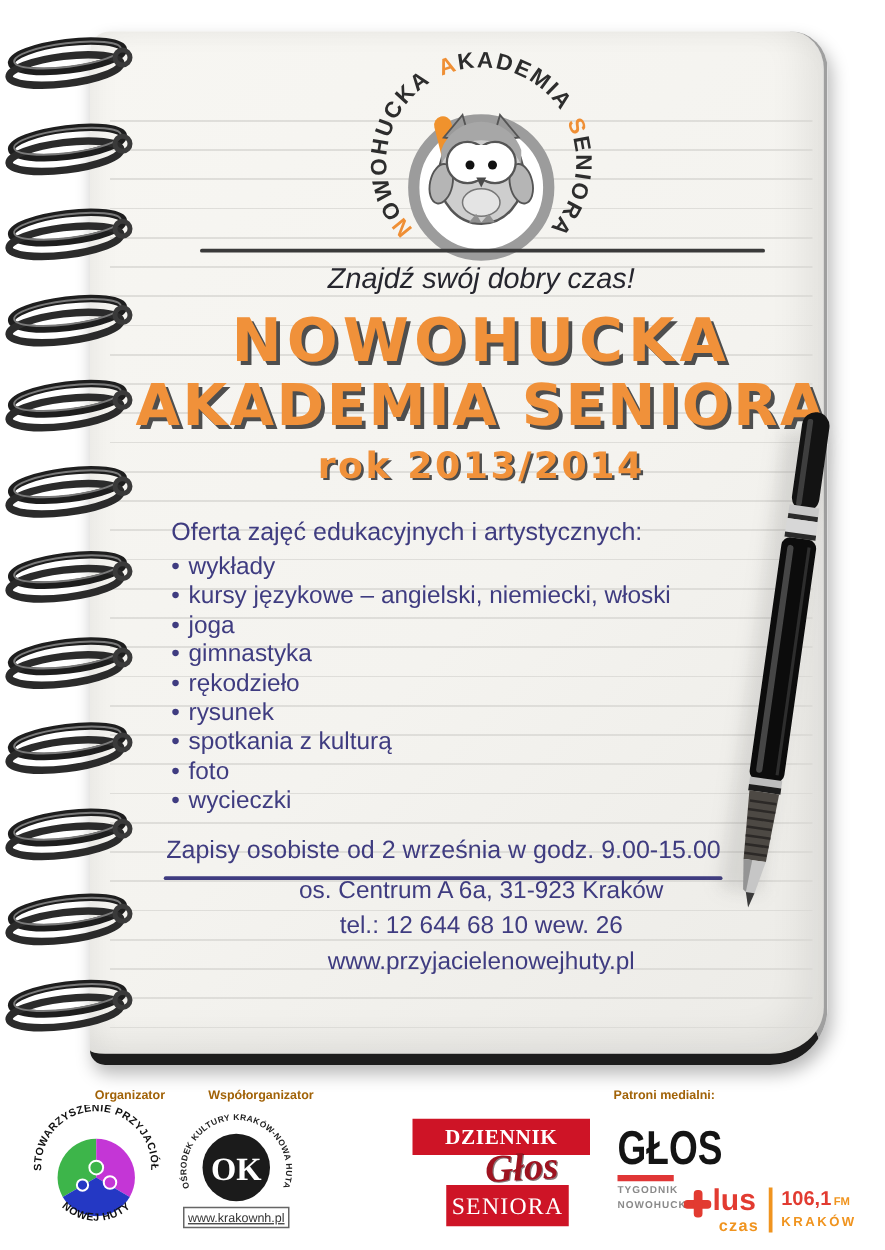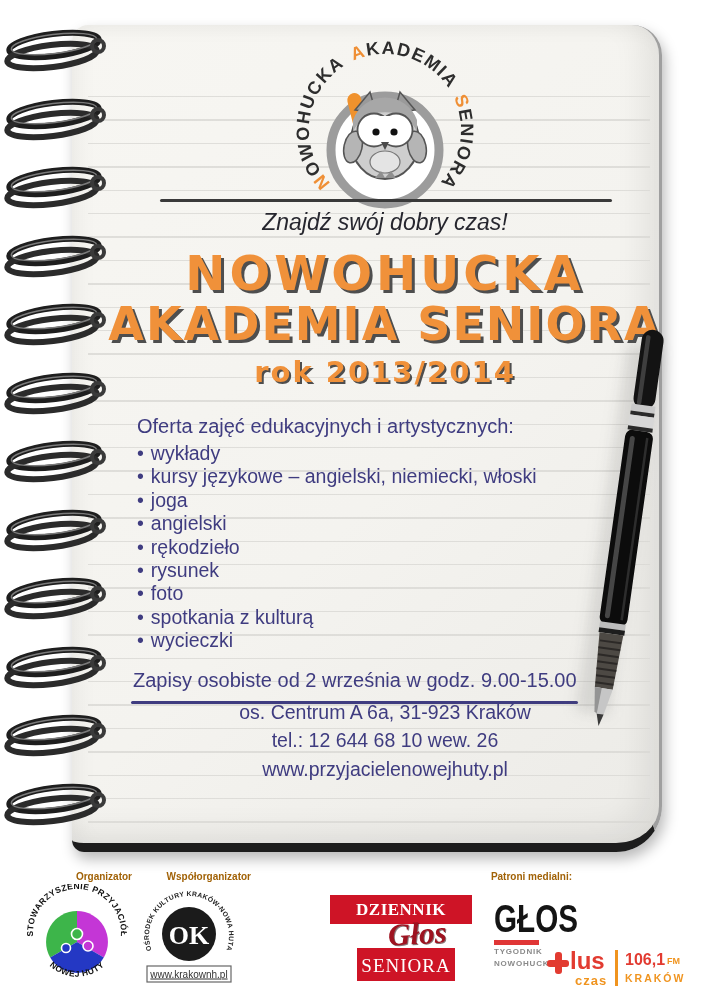--- a/index.html
+++ b/index.html
@@ -223,25 +223,25 @@
   <div class="title-line title-1">NOWOHUCKA</div>
   <div class="title-line title-2">AKADEMIA SENIORA</div>
   <div class="title-line title-3">rok 2013/2014</div>
 
   <div class="offer ink">
     <div class="offer-heading">Oferta zajęć edukacyjnych i artystycznych:</div>
     <div id="offer-items">
         <div class="offer-item"><span class="bullet">•</span><span>wykłady</span></div>
         <div class="offer-item"><span class="bullet">•</span><span>kursy językowe – angielski, niemiecki, włoski</span></div>
         <div class="offer-item"><span class="bullet">•</span><span>joga</span></div>
-        <div class="offer-item"><span class="bullet">•</span><span>angielski</span></div>
+        <div class="offer-item"><span class="bullet">•</span><span>gimnastyka</span></div>
         <div class="offer-item"><span class="bullet">•</span><span>rękodzieło</span></div>
         <div class="offer-item"><span class="bullet">•</span><span>rysunek</span></div>
+        <div class="offer-item"><span class="bullet">•</span><span>spotkania z kulturą</span></div>
         <div class="offer-item"><span class="bullet">•</span><span>foto</span></div>
-        <div class="offer-item"><span class="bullet">•</span><span>spotkania z kulturą</span></div>
         <div class="offer-item"><span class="bullet">•</span><span>wycieczki</span></div>
       </div>
   </div>
 
   <div class="signup ink">Zapisy osobiste od 2 września w godz. 9.00-15.00</div>
   <div class="signup-underline"></div>
 
   <div class="contact ink">
     <div>os. Centrum A 6a, 31-923 Kraków</div>
     <div>tel.: 12 644 68 10 wew. 26</div>

